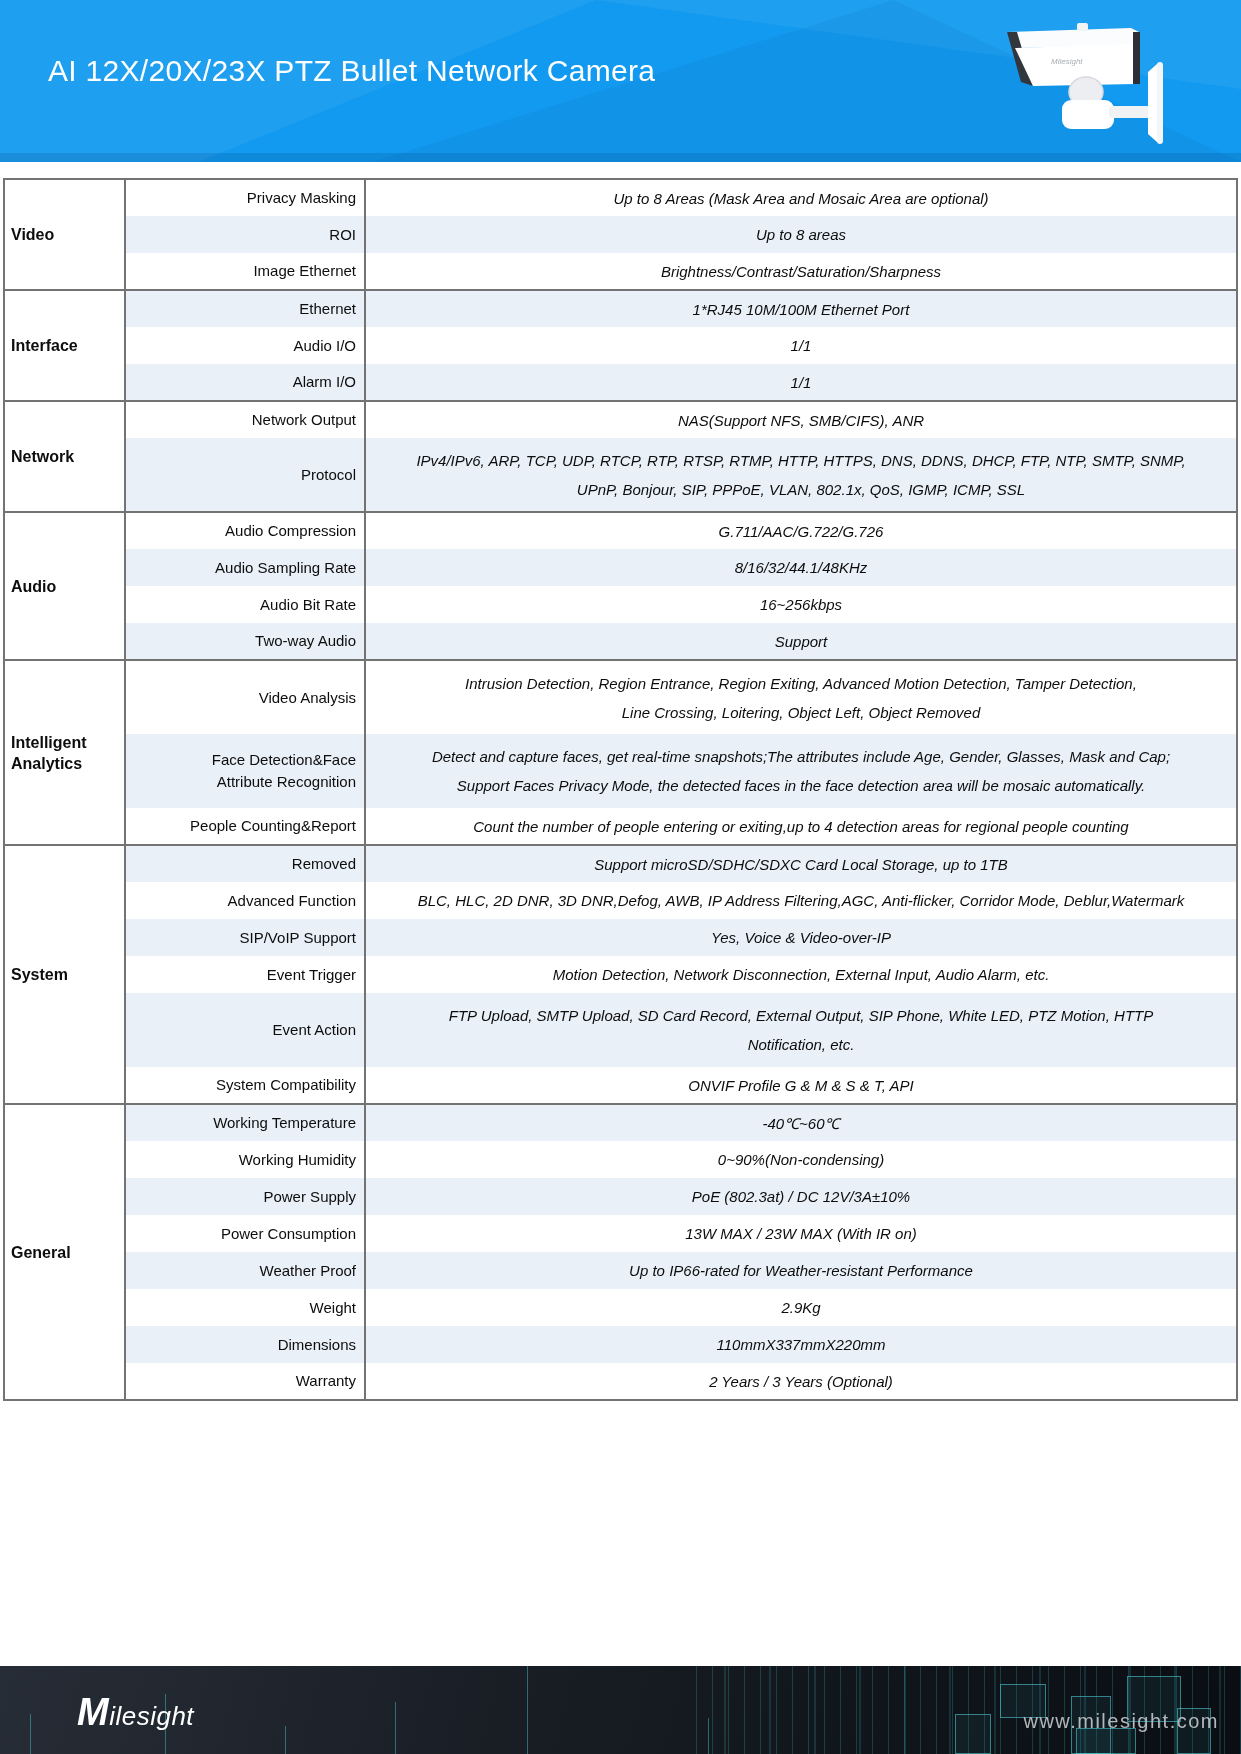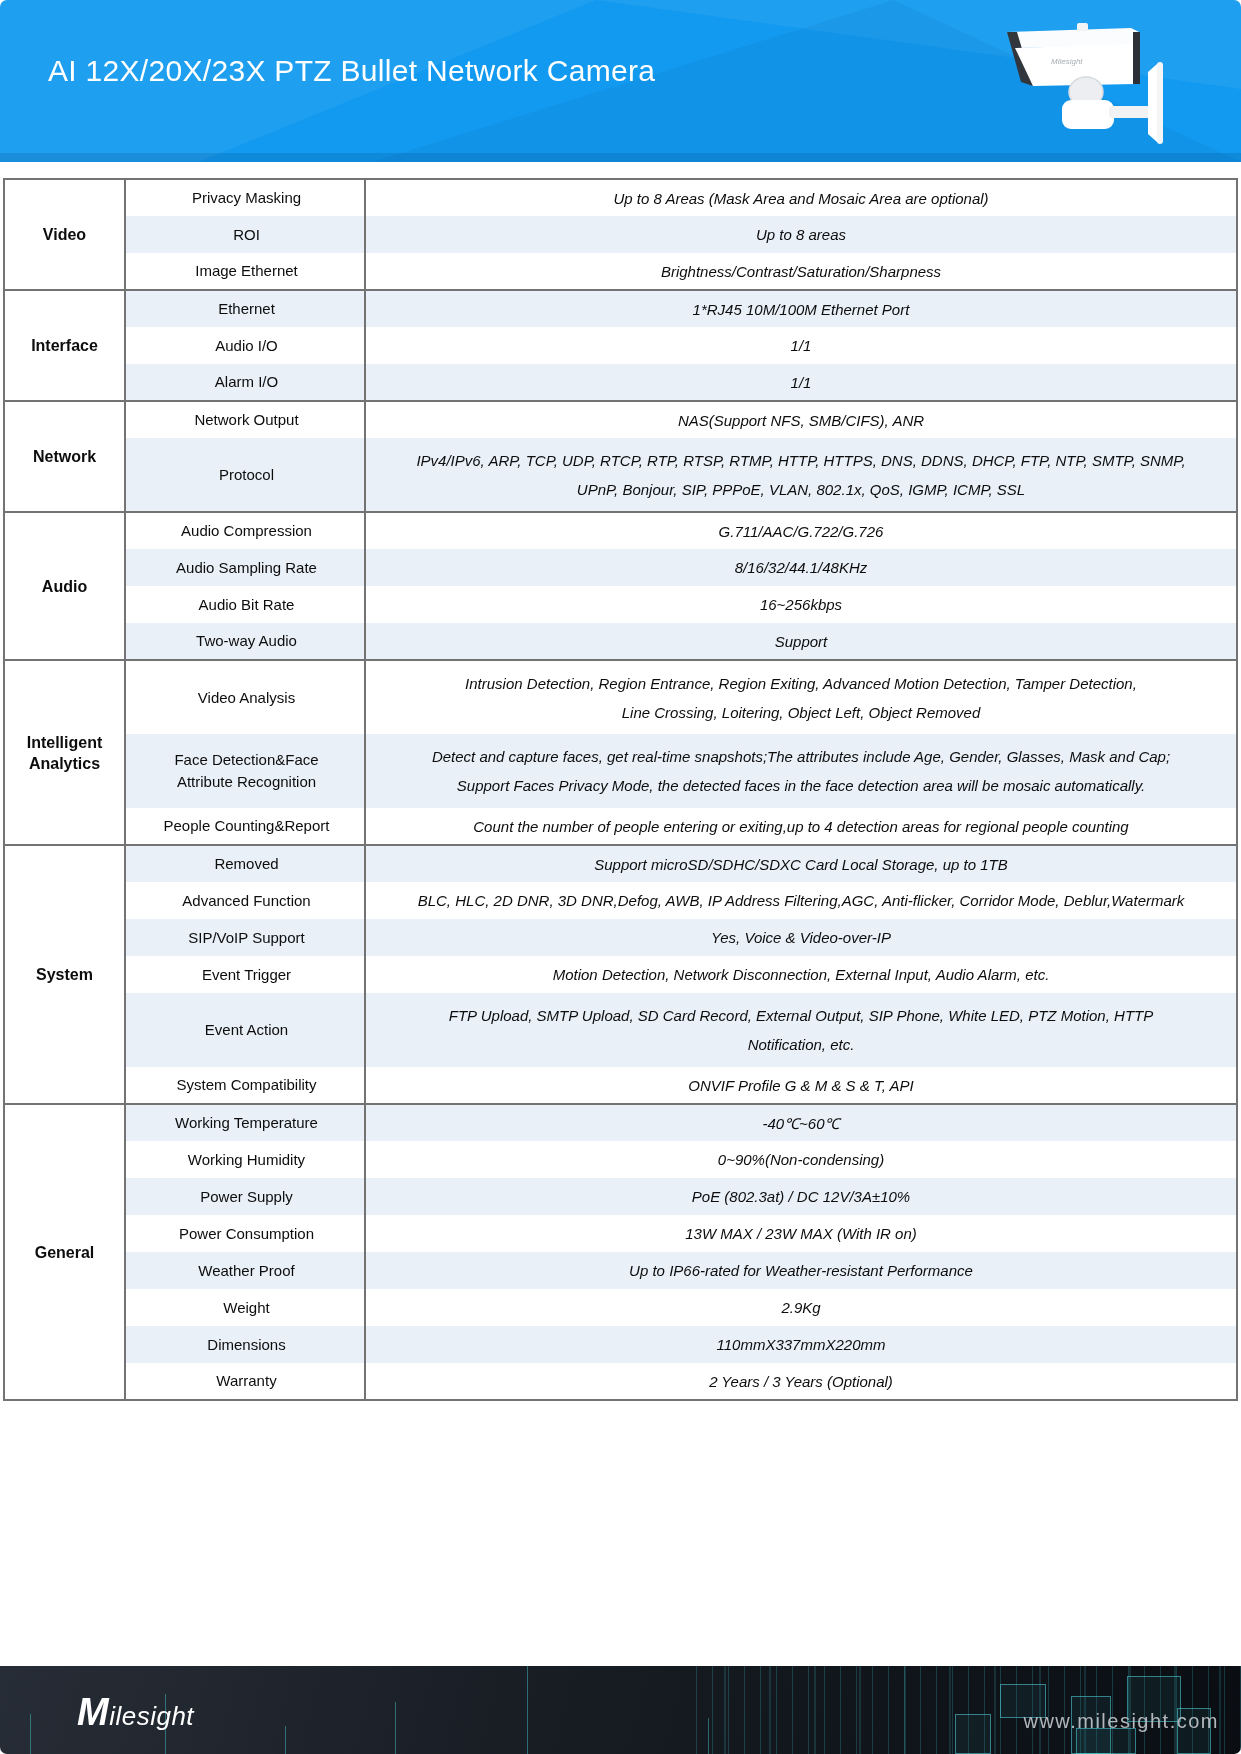--- a/index.html
+++ b/index.html
@@ -1,36 +1,36 @@
 <!DOCTYPE html>
 <html><head>
 <meta charset="utf-8">
 <style>
   * { margin:0; padding:0; box-sizing:border-box; }
   body { background:#ffffff; font-family:"Liberation Sans", sans-serif; }
-  .page { position:relative; width:1241px; height:1754px; background:#ffffff; overflow:hidden;border-radius:7px; }
+  .page { position:relative; width:1241px; height:1754px; background:#ffffff; overflow:hidden; }
 
   
   .banner { position:absolute; top:0; left:0; width:1241px; height:162px; background:#129af0; overflow:hidden; }
   .facet { position:absolute; inset:0; }
   .facet.f1 { background:rgba(255,255,255,0.06); clip-path:polygon(0 0, 48% 0, 16% 100%, 0 100%); }
   .facet.f2 { background:rgba(255,255,255,0.05); clip-path:polygon(48% 0, 100% 0, 100% 55%); }
   .facet.f3 { background:rgba(0,40,90,0.05); clip-path:polygon(30% 100%, 72% 0, 100% 100%); }
   .banner-shade { position:absolute; bottom:0; left:0; width:100%; height:9px; background:rgba(0,55,115,0.16); }
   .banner-title { position:absolute; left:48px; top:54px; font-size:30px; line-height:34px; color:#ffffff; letter-spacing:0.3px; font-weight:400; }
   .camera { position:absolute; left:985px; top:20px; width:180px; height:128px; }
 
   
   table.spec { position:absolute; top:178px; left:3px; width:1235px; border-collapse:collapse; table-layout:fixed; border:2px solid #737373; }
   table.spec tr { height:37px; }
   table.spec tr.tall { height:74px; }
   td { font-size:15px; color:#0d0d0d; vertical-align:middle; }
-  td.cat { width:121px; font-weight:bold; font-size:16px; text-align:center; background:#ffffff;
+  td.cat { width:121px; font-weight:bold; font-size:16px; background:#ffffff;
            border-right:2px solid #737373; line-height:21px; padding:0 6px; }
-  td.lab { width:240px; text-align:center; padding:2px 8px 2px 11px; border-right:2px solid #737373;
+  td.lab { width:240px; text-align:right; padding:2px 8px 2px 11px; border-right:2px solid #737373;
            white-space:pre-line; line-height:22px; background:#ffffff; }
   td.val { text-align:center; padding:2px 14px; white-space:pre-line; line-height:29px; background:#ffffff;font-style:italic; }
   tr.alt td.lab, tr.alt td.val { background:#e9f0f8; }
   tr.sec td { border-top:2px solid #737373;margin-top:20px; }
 
   
   .footer { position:absolute; left:0; bottom:0; width:1241px; height:88px; overflow:hidden;
             background:linear-gradient(105deg,#272d36 0%, #1b2028 35%, #11161c 68%, #0a0e13 100%); }
   .skyline { position:absolute; right:0; top:0; width:560px; height:100%;
              background:

